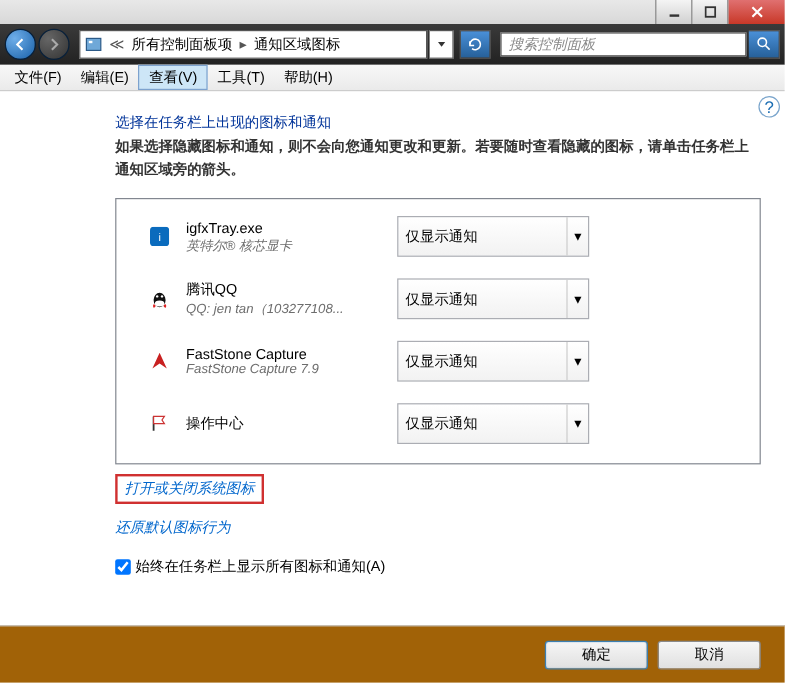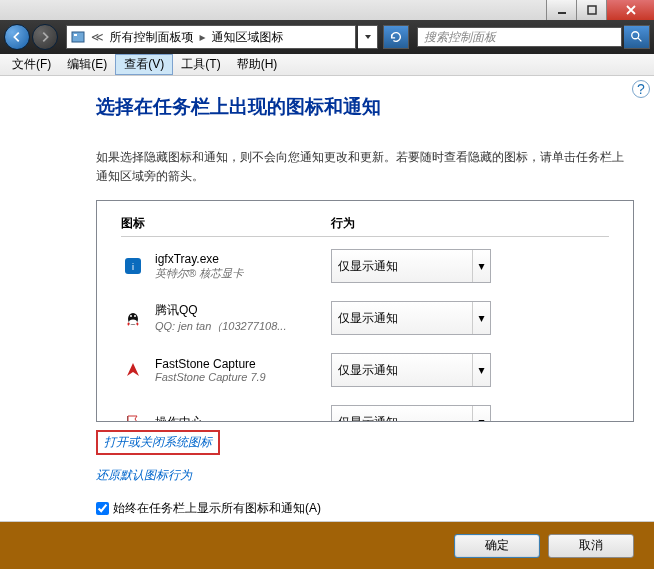--- a/index.html
+++ b/index.html
@@ -26,22 +26,22 @@
 .search-btn { width: 26px; height: 24px; border: 1px solid #555; border-left: none; background: linear-gradient(#4a90d8,#266099); display: flex; align-items: center; justify-content: center; }
 
 
 .menubar { height: 22px; background: linear-gradient(#f8f8f8,#eaeaea); border-bottom: 1px solid #ccc; display: flex; align-items: center; font-size: 12px; padding-left: 4px;}
 .menu-item { padding: 0 8px; height: 100%; display: flex; align-items: center; }
 .menu-item.active { background: #cde6f7; border: 1px solid #7da2ce; }
 
 
 .content { padding: 18px 20px 0 96px; position: relative; }
 .help-q { position: absolute; right: 4px; top: 4px; color: #1a6db3; font-size: 14px; border: 1px solid #7aa5cc; border-radius: 50%; width: 18px; height: 18px; display: flex; align-items: center; justify-content: center; }
-h1 { color: #003399; font-size: 19px; font-weight: bold; margin-bottom: 28px; }
-.desc { font-size: 12px; color: #333; line-height: 1.6; margin-bottom: 14px; }
+h1 { color: #003399; font-size: 12px; font-weight: normal; margin-bottom: 2px; }
+.desc { font-size: 12px; color: #333; line-height: 1.6; margin-bottom: 14px; font-weight: bold; }
 
 .listbox { border: 1px solid #828790; height: 222px; overflow: hidden; position: relative; margin-bottom: 8px; }
 .list-inner { padding: 14px 24px 0 24px; }
 .list-head { display: flex; font-size: 12px; font-weight: bold; border-bottom: 1px solid #ccc; padding-bottom: 4px; margin-bottom: 12px; }
 .list-head .c1 { width: 210px; }
 .list-head .c2 { flex: 1; }
 .row { display: flex; align-items: center; margin-bottom: 18px; }
 .ic { width: 24px; height: 20px; display: flex; align-items: center; justify-content: center; margin-right: 10px; }
 .txtcol { width: 176px; }
 .name { font-size: 12px; color: #000; }
@@ -137,24 +137,20 @@
   <div class="menu-item">帮助(H)</div>
 </div>
 
 <div class="content">
   <div class="help-q">?</div>
   <h1>选择在任务栏上出现的图标和通知</h1>
   <p class="desc">如果选择隐藏图标和通知，则不会向您通知更改和更新。若要随时查看隐藏的图标，请单击任务栏上通知区域旁的箭头。</p>
 
   <div class="listbox">
     <div class="list-inner">
-      <div class="list-head">
-        <div class="c1">图标</div>
-        <div class="c2">行为</div>
-      </div>
 
       <div class="row">
         <div class="ic">
             <svg width="16" height="16">
               <rect width="16" height="16" rx="3" fill="#0a6bbd"></rect>
               <text x="8" y="12" text-anchor="middle" font-size="9" fill="#fff">i</text>
             </svg>
           </div>
         <div class="txtcol">
           <div class="name">igfxTray.exe</div>

